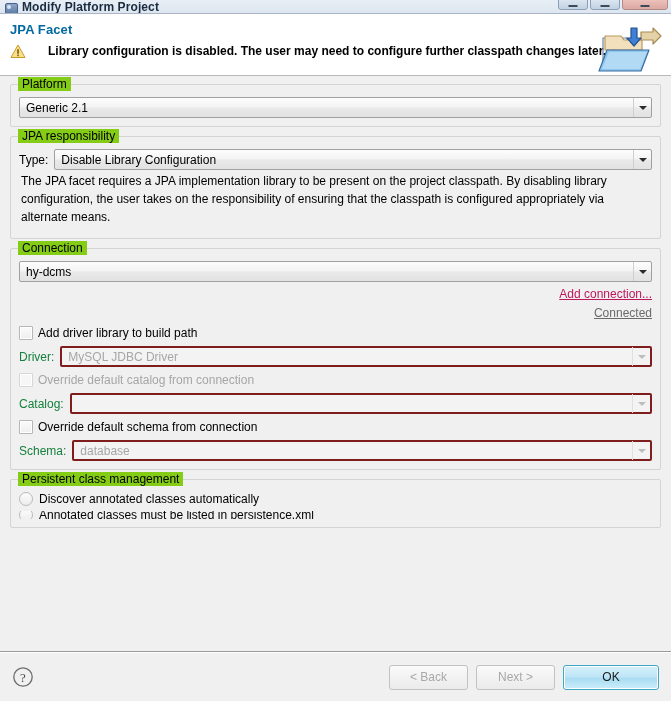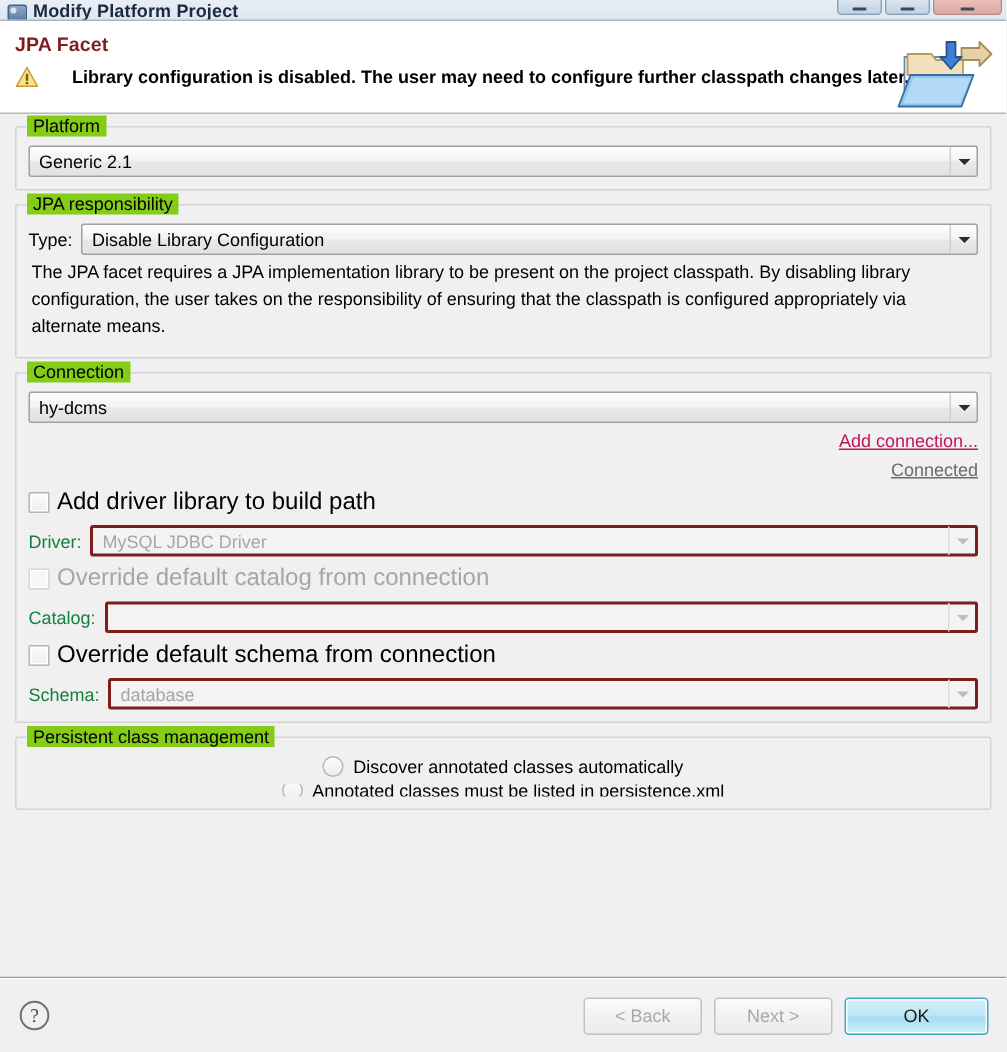--- a/index.html
+++ b/index.html
@@ -92,21 +92,21 @@
     padding: 8px 10px 8px 10px;
     position: relative;
     flex: 0 0 auto;
     height: 62px;
     box-sizing: border-box;
   }
   .header h1 {
     margin: 0 0 7px 0;
     font-size: 13px;
     font-weight: bold;
-    color: #7f1d1d;
+    color: #0369a1;
     letter-spacing: 0.1px;
   }
   .header-msg {
     display: flex;
     align-items: flex-start;
     gap: 22px;
     font-weight: bold;
   }
   .warn-icon {
     width: 16px; height: 15px;
@@ -246,29 +246,28 @@
     background: linear-gradient(to bottom, #fbfbfb, #eeeeee);
     border-radius: 1px;
     margin-right: 5px;
     flex: 0 0 auto;
     box-shadow: inset 0 0 0 1px #ffffff;
   }
   .checkbox.disabled {
     border-color: #d6d6d6;
     background: #f6f6f6;
   }
-  .check-label { font-size: 16px; color: #000; }
+  .check-label { font-size: 12px; color: #000; }
   .check-label.disabled { color: #a6a6a6; }
 
   
   .radio-row {
     display: flex;
     align-items: center;
     margin-top: 6px;
-    justify-content: center;
   }
   .radio {
     width: 12px; height: 12px;
     border: 1px solid #b9b9b9;
     border-radius: 50%;
     background: linear-gradient(to bottom, #fcfcfc, #ededed);
     margin-right: 6px;
     flex: 0 0 auto;
   }
   .radio-label { font-size: 12px; color: #000; }

